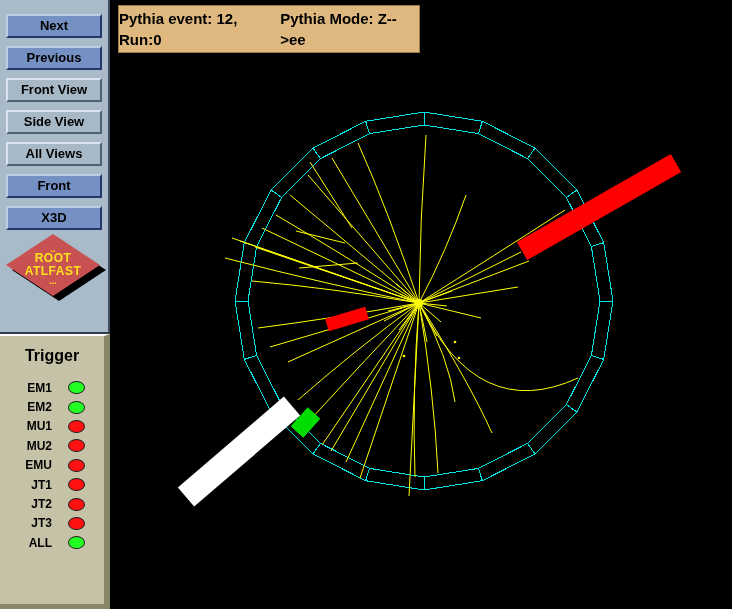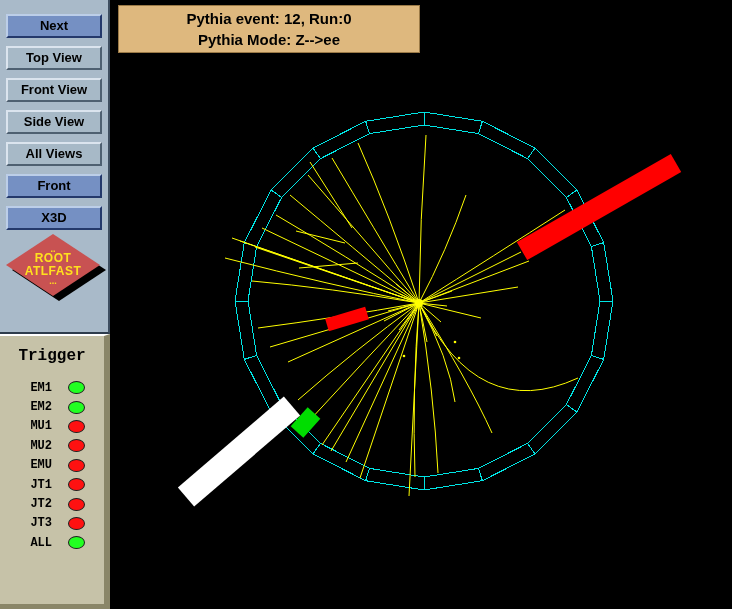--- a/index.html
+++ b/index.html
@@ -20,43 +20,43 @@
   .diamond{position:absolute;width:94px;height:62px;
            clip-path:polygon(50% 0,100% 50%,50% 100%,0 50%);}
   .diamond.shadow{left:10px;top:6px;background:#000;}
   .diamond.main{left:4px;top:1px;background:#c85252;display:flex;flex-direction:column;
                 justify-content:center;align-items:center;color:#ffe01e;font-weight:bold;}
   .diamond.main .dots{font-size:9px;line-height:6px;}
   .diamond.main .big{font-size:12px;line-height:13px;letter-spacing:0.5px;}
 
   
   .trigger-panel{flex:1;box-sizing:border-box;background:#c6c2a8;
-                 border-top:2px solid #ffffff;border-right:6px solid #8a8668;border-bottom:5px solid #8a8668;font-family:Liberation Mono, monospace;}
+                 border-top:2px solid #ffffff;border-right:6px solid #8a8668;border-bottom:5px solid #8a8668;}
   .trigger-title{font-size:16px;font-weight:bold;color:#000;text-align:center;margin:11px 0 13px 0;}
   .trow{display:flex;align-items:center;height:19.4px;}
   .trow .tlabel{width:46px;text-align:right;font-weight:bold;font-size:12px;color:#000;margin-left:6px;}
   .led{width:17px;height:13px;border-radius:50%;border:1px solid #1f1f1f;box-sizing:border-box;margin-left:16px;}
 
   
   .main-canvas{position:absolute;left:110px;top:0;width:622px;height:609px;background:#000;}
   .event-header{position:absolute;left:8px;top:5px;width:302px;height:48px;box-sizing:border-box;
                 background:#deb87e;border:1px solid #9a7946;
-                display:flex;flex-direction:column;justify-content:center;align-items:center;
+                display:flex;flex-direction:row;justify-content:center;align-items:center;
                 font-weight:bold;font-size:15px;line-height:21px;color:#000;z-index:3;}
   svg.event{position:absolute;left:0;top:0;z-index:1;}
 </style>
 </head>
 <body>
 
 <div class="app">
 
   <div class="sidebar">
     <div class="side-canvas">
       <div class="btn blue">Next</div>
-      <div class="btn gray">Top View</div>
+      <div class="btn blue">Previous</div>
       <div class="btn gray">Front View</div>
       <div class="btn gray">Side View</div>
       <div class="btn gray">All Views</div>
       <div class="btn blue">Front</div>
       <div class="btn blue">X3D</div>
 
       <div class="logo-box">
         <div class="diamond shadow"></div>
         <div class="diamond main" style="background: rgb(200, 82, 82); color: rgb(255, 224, 30);">
           <span class="dots">..</span>

